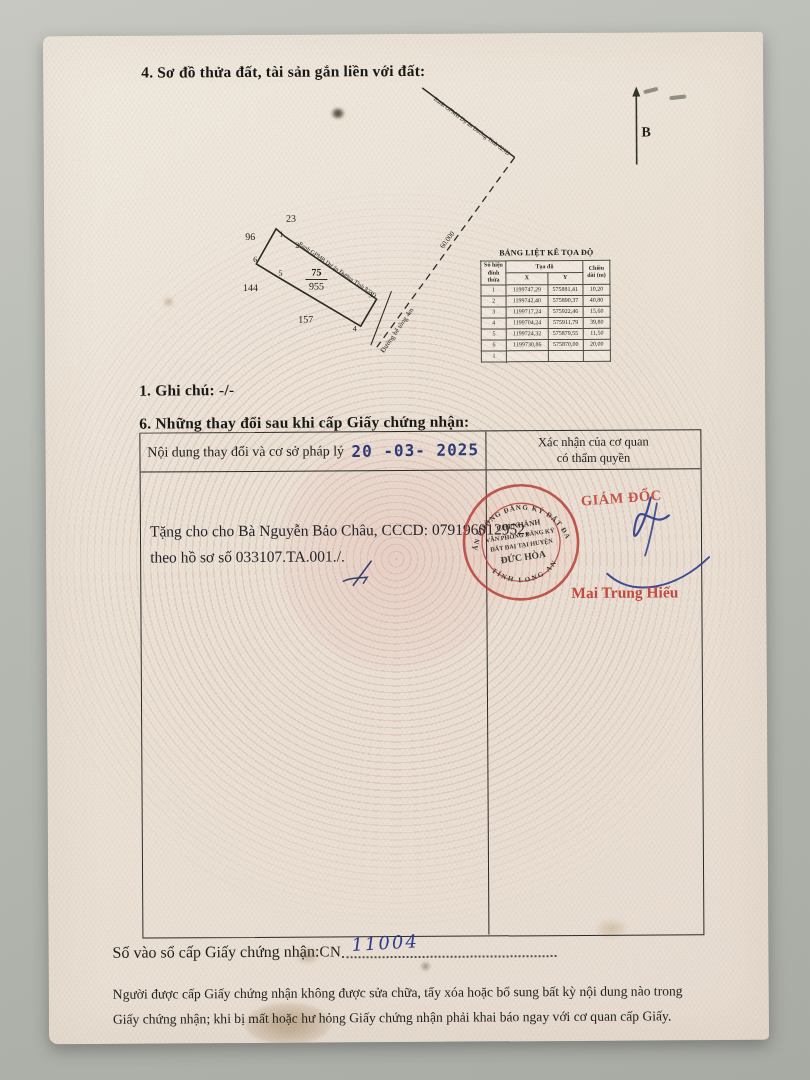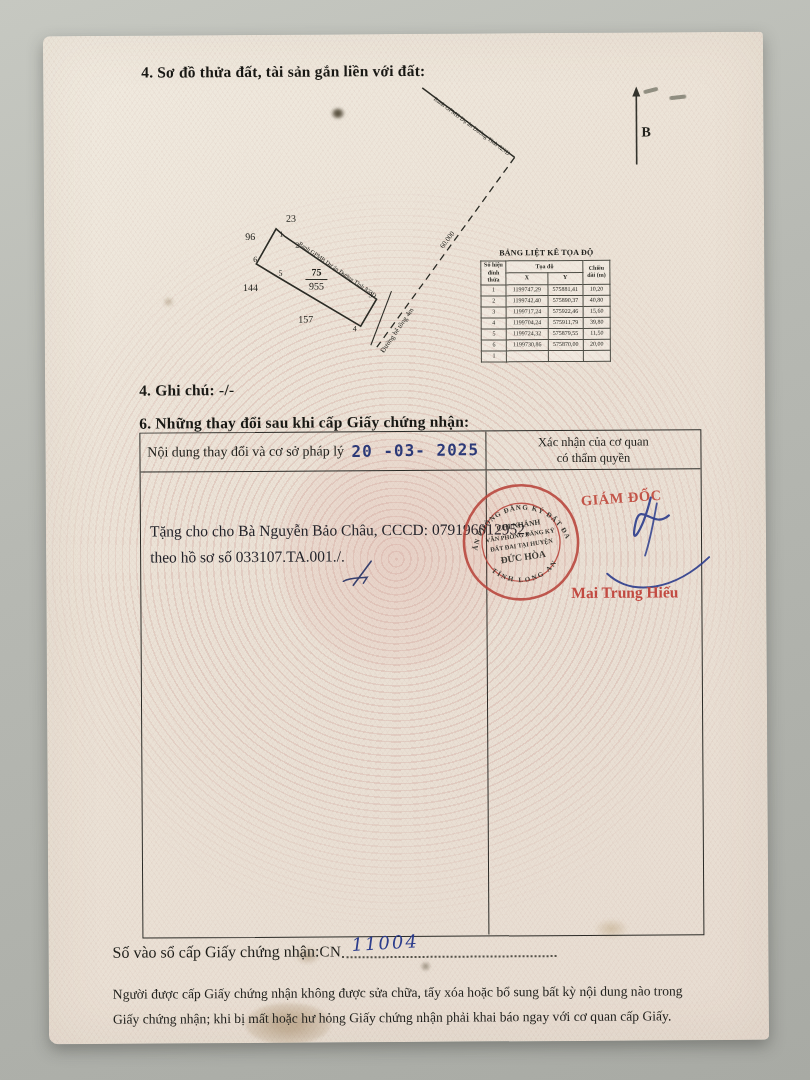--- a/index.html
+++ b/index.html
@@ -167,21 +167,21 @@
         <tr>
               <td>1</td>
               <td></td>
               <td></td>
               <td></td>
             </tr>
       </tbody>
         </table>
     </div>
 
-    <div class="sec-title" style="left:94px;top:346px;">4. Ghi chú: -/-</div>
+    <div class="sec-title" style="left:94px;top:346px;">1. Ghi chú: -/-</div>
     <div class="sec-title" style="left:94px;top:379px;">6. Những thay đổi sau khi cấp Giấy chứng nhận:</div>
 
     <div class="changes">
       <div class="ch-header">
         <div class="ch-left">
           <span class="ch-label">Nội dung thay đổi và cơ sở pháp lý</span>
           <span class="date-stamp">20 -03- 2025</span>
         </div>
         <div class="ch-right">
           <div>Xác nhận của cơ quan</div>

